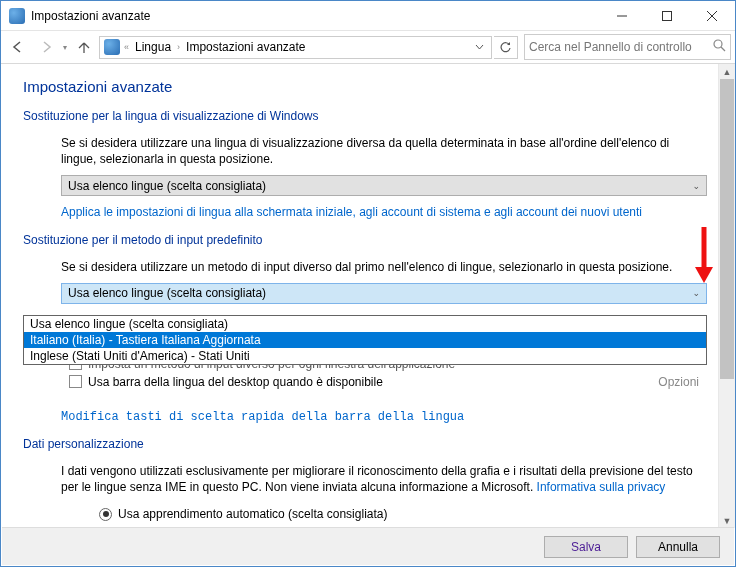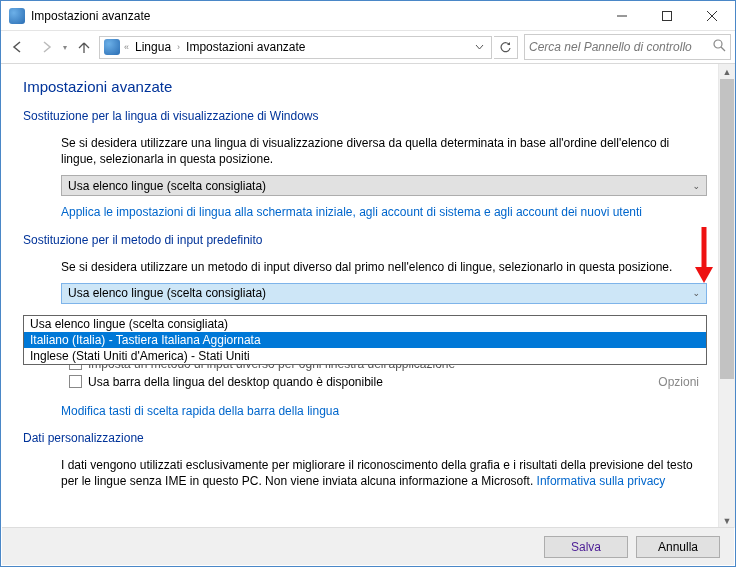--- a/index.html
+++ b/index.html
@@ -70,21 +70,20 @@
     display: flex; align-items: center; justify-content: center;
     color: #555;
   }
   .searchbox {
     width: 207px; height: 23px;
     border: 1px solid #ccc;
     margin-left: 4px;
     display: flex; align-items: center;
     padding: 12px 4px;
     color: #777;
-    font-style: italic;
   }
   .searchbox .sicon { margin-left: auto; color: #888; }
   
   .content {
     position: relative;
     height: calc(100% - 30px - 33px - 38px);
     overflow: hidden;
     padding: 14px 28px 0 22px;
   }
   .scrolltrack {
@@ -323,30 +322,36 @@
   <div class="section-body" style="margin-top:20px;">
     <div class="checkboxrow" style="text-decoration:line-through; text-decoration-color:transparent; color:#555; border-top:1px solid transparent;">
       <div class="cb"></div>
       <span>Imposta un metodo di input diverso per ogni finestra dell'applicazione</span>
     </div>
     <div class="checkboxrow">
       <div class="cb"></div>
       <span>Usa barra della lingua del desktop quando è disponibile</span>
       <span class="optionsright">Opzioni</span>
     </div>
-    <div class="desc" style="margin-top:14px;">
+    <div class="desc" style="margin-top:20px;font-family:Liberation Mono, monospace;">
       <span class="link">Modifica tasti di scelta rapida della barra della lingua</span>
     </div>
   </div>
 
   <div class="section-header">Dati personalizzazione</div>
   <div class="section-body">
     <div class="desc">
       <span>I dati vengono utilizzati esclusivamente per migliorare il riconoscimento della grafia e i risultati della previsione del testo per le lingue senza IME in questo PC. Non viene inviata alcuna informazione a Microsoft. </span><span class="link">Informativa sulla privacy</span>
     </div>
+  </div>
+  <div class="radiorow" style="padding-left:76px;">
+    <div class="rb">
+        <div class="dot"></div>
+      </div>
+    <span>Usa apprendimento automatico (scelta consigliata)</span>
   </div>
 
   <svg class="red-arrow-down" style="right:20px; top:163px;" width="22" height="58">
     <line x1="11" y1="0" x2="11" y2="42" stroke="#e11" stroke-width="5"></line>
     <polygon points="2,40 20,40 11,56" fill="#e11"></polygon>
   </svg>
   <svg class="red-arrow-left" style="left:310px; top:257px;" width="134" height="20">
     <line x1="18" y1="10" x2="134" y2="10" stroke="#e11" stroke-width="5"></line>
     <polygon points="20,2 20,18 2,10" fill="#e11"></polygon>
   </svg>

